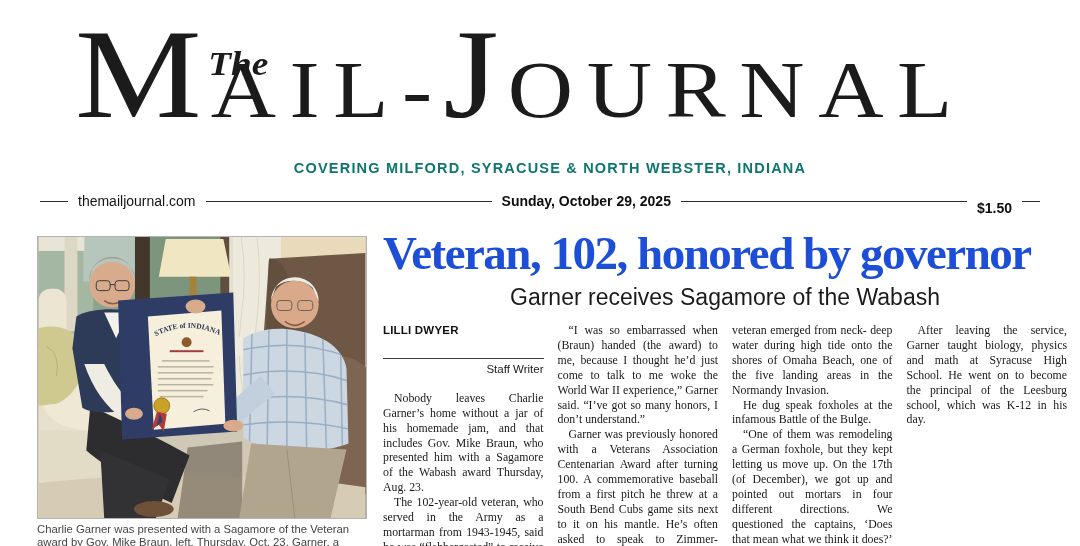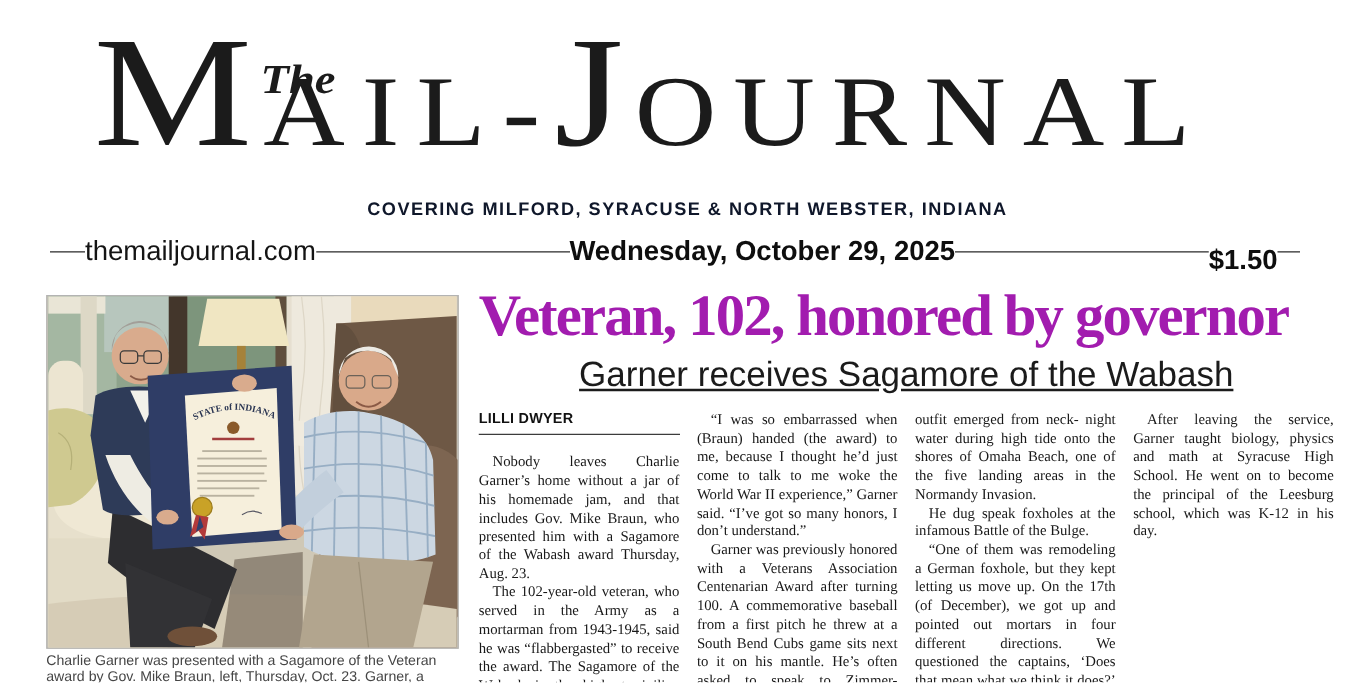--- a/index.html
+++ b/index.html
@@ -16,80 +16,80 @@
   }
   .mi { font-size:126px; letter-spacing:8px; font-weight:500; }
   .mr { font-size:80px; letter-spacing:12px; }
   .mdash { font-size:80px; letter-spacing:10px; }
   .mast-the {
     position:absolute; left:118px; top:36px; font-family:"Liberation Serif", serif;
     font-style:italic; font-weight:700; font-size:33px; color:#1b1b1b;
   }
   .tagline {
     position:absolute; left:0; top:160px; width:1080px; text-align:center;
-    font-size:14.5px; font-weight:700; letter-spacing:1.2px; color:#0f172a;padding-left:20px;
+    font-size:14.5px; font-weight:700; letter-spacing:1.2px; color:#0f766e;padding-left:20px;
   }
   
   .dateline {
     position:absolute; left:40px; top:190px; width:1000px; height:22px;
-    display:flex; align-items:center; font-size:22px;
+    display:flex; align-items:center; gap:10px; font-size:14px;
   }
   .rule { border-top:1.6px solid #2a2a2a; height:0; }
   .rule.short-l { width:28px; }
   .rule.short-r { width:18px; }
   .rule.grow { flex:1; }
   .site { font-weight:400; color:#141414; }
   .ddate { font-weight:700; color:#0e0e0e; }
   .price { font-weight:700; color:#0e0e0e;margin-top:13px; }
   
   .photo-fig { position:absolute; left:37px; top:236px; width:330px; }
   .photo-box { width:330px; height:283px; border:1px solid #b3b3b3; background:#cfc8b6; }
   .caption { margin-top:4px; font-size:11.3px; line-height:13.2px; color:#454545; }
   
   .article { position:absolute; left:383px; top:228px; width:684px; }
   .headline {
     font-family:"Liberation Serif", serif; font-weight:700; font-size:47px;
-    line-height:50px; letter-spacing:-1.5px; color:#a21caf; white-space:nowrap;
+    line-height:50px; letter-spacing:-1.5px; color:#1d4ed8; white-space:nowrap;
   }
   .subhead {
-    margin-top:6px; text-align:center; font-size:28px; font-weight:400; color:#1b1b1b;text-decoration:underline;
+    margin-top:6px; text-align:center; font-size:23px; font-weight:400; color:#1b1b1b;
   }
   .cols {
     margin-top:12px; display:flex; gap:14px;
     font-family:"Liberation Serif", serif; font-size:11.8px; line-height:14.9px;
     text-align:justify; color:#181818;
   }
   .col { flex:1; min-width:0; }
   .col p { margin:0; }
   .col p.indent { text-indent:11px; }
   .byline { margin-bottom:14px; font-family:"Liberation Sans", sans-serif; }
   .byline-name {
     font-weight:700; font-size:11.5px; letter-spacing:0.2px; color:#111;
-    border-bottom:1.6px solid #3c3c3c; padding-bottom:4px;
+    border-bottom:1.6px solid #3c3c3c; padding-bottom:20px;
   }
   .byline-role { margin-top:3px; text-align:right; font-size:11.5px; color:#222; }
 </style>
 </head>
 <body>
 
 <div class="page">
 
   <header class="masthead">
     <div class="mast-line">
       <span class="mast-the">The</span>
       <span class="mi">M</span><span class="mr">AIL</span><span class="mdash">-</span><span class="mi">J</span><span class="mr">OURNAL</span>
     </div>
   </header>
   <div class="tagline">COVERING MILFORD, SYRACUSE &amp; NORTH WEBSTER, INDIANA</div>
 
   <div class="dateline">
     <span class="rule short-l"></span>
     <span class="site">themailjournal.com</span>
     <span class="rule grow"></span>
-    <span class="ddate">Wednesday, October 29, 2025</span>
+    <span class="ddate">Sunday, October 29, 2025</span>
     <span class="rule grow"></span>
     <span class="price">$1.50</span>
     <span class="rule short-r"></span>
   </div>
 
   <figure class="photo-fig">
     <div class="photo-box">
       <svg viewBox="0 0 329 283" width="328" height="281">
         <defs>
           <clipPath id="shirtclip">
@@ -214,30 +214,31 @@
     </figcaption>
   </figure>
 
   <section class="article">
     <h1 class="headline">Veteran, 102, honored by governor</h1>
     <h2 class="subhead">Garner receives Sagamore of the Wabash</h2>
     <div class="cols">
       <div class="col">
         <div class="byline">
           <div class="byline-name">LILLI DWYER</div>
+          <div class="byline-role">Staff Writer</div>
         </div>
         <p class="indent">Nobody leaves Charlie Garner’s home without a jar of his homemade jam, and that includes Gov. Mike Braun, who presented him with a Sagamore of the Wabash award Thursday, Aug. 23.</p>
         <p class="indent">The 102-year-old veteran, who served in the Army as a mortarman from 1943-1945, said he was “flabbergasted” to receive the award. The Sagamore of the Wabash is the highest civilian honor in Indiana, presented by the</p>
       </div>
       <div class="col">
         <p class="indent">“I was so embarrassed when (Braun) handed (the award) to me, because I thought he’d just come to talk to me woke the World War II experience,” Garner said. “I’ve got so many honors, I don’t understand.”</p>
         <p class="indent">Garner was previously honored with a Veterans Association Centenarian Award after turning 100. A commemorative baseball from a first pitch he threw at a South Bend Cubs game sits next to it on his mantle. He’s often asked to speak to Zimmer-Biomet’s veterans club.</p>
       </div>
       <div class="col">
-        <p>outfit emerged from neck- night water during high tide onto the shores of Omaha Beach, one of the five landing areas in the Normandy Invasion.</p>
+        <p>veteran emerged from neck- deep water during high tide onto the shores of Omaha Beach, one of the five landing areas in the Normandy Invasion.</p>
         <p class="indent">He dug speak foxholes at the infamous Battle of the Bulge.</p>
         <p class="indent">“One of them was remodeling a German foxhole, but they kept letting us move up. On the 17th (of December), we got up and pointed out mortars in four different directions. We questioned the captains, ‘Does that mean what we think it does?’ And they said, ‘Yes, you’re surrounded,’” he</p>
       </div>
       <div class="col">
         <p class="indent">After leaving the service, Garner taught biology, physics and math at Syracuse High School. He went on to become the principal of the Leesburg school, which was K-12 in his day.</p>
       </div>
     </div>
   </section>
 
 </div>

